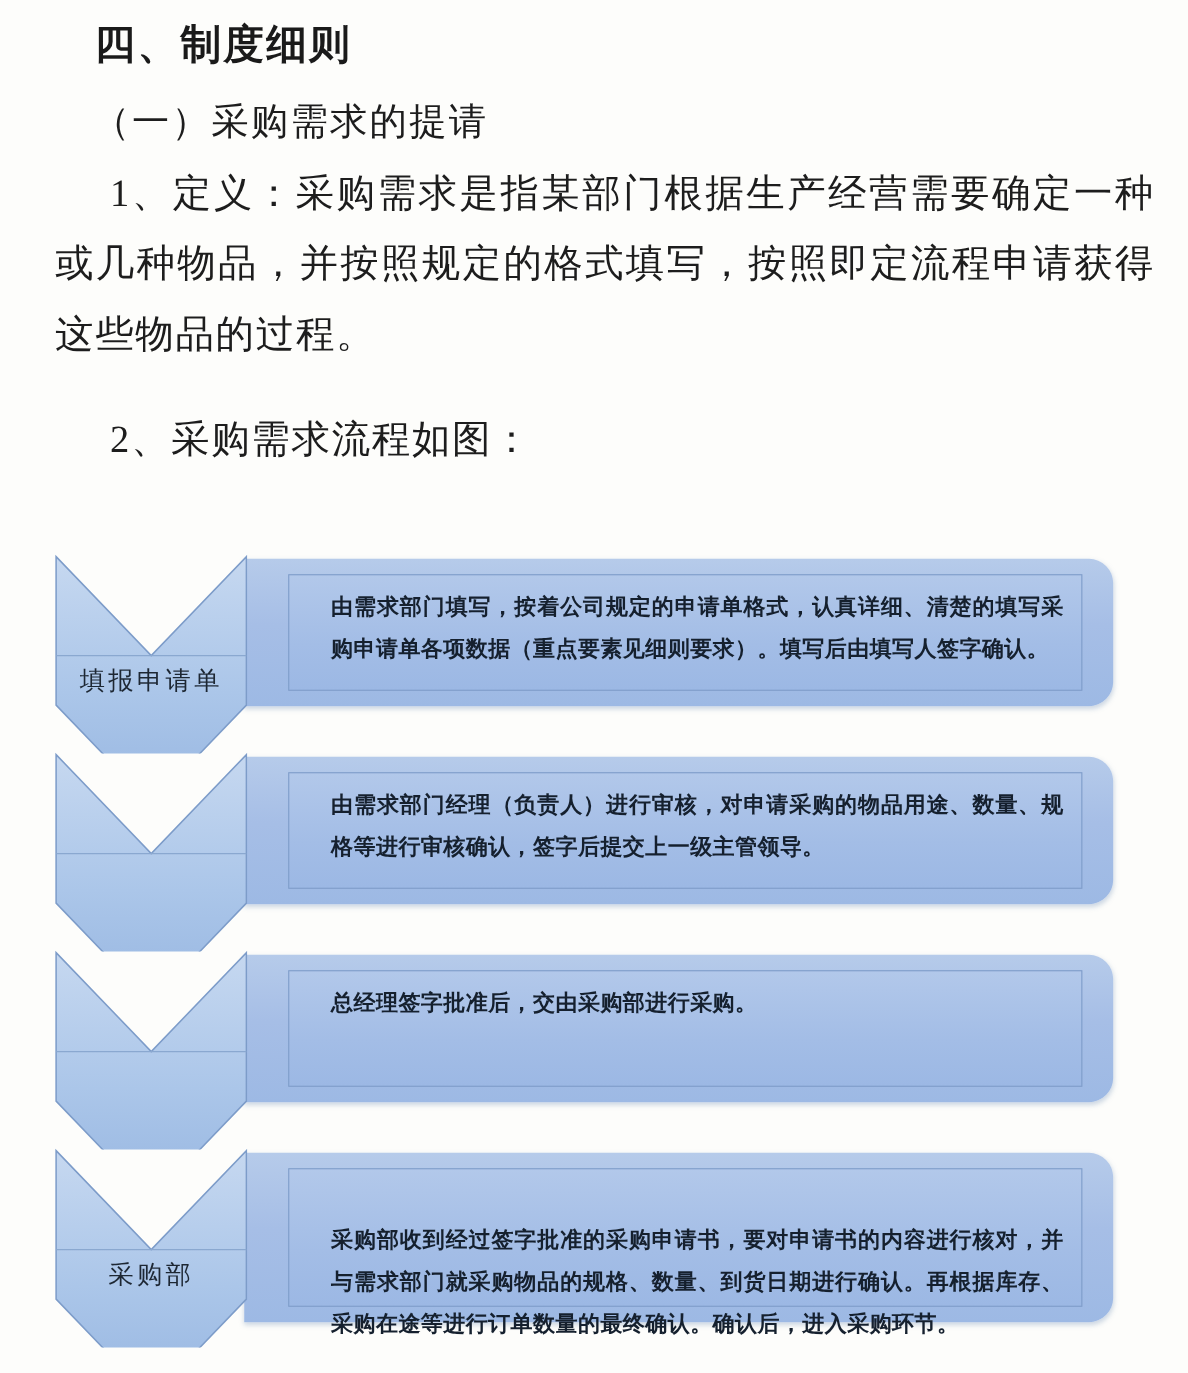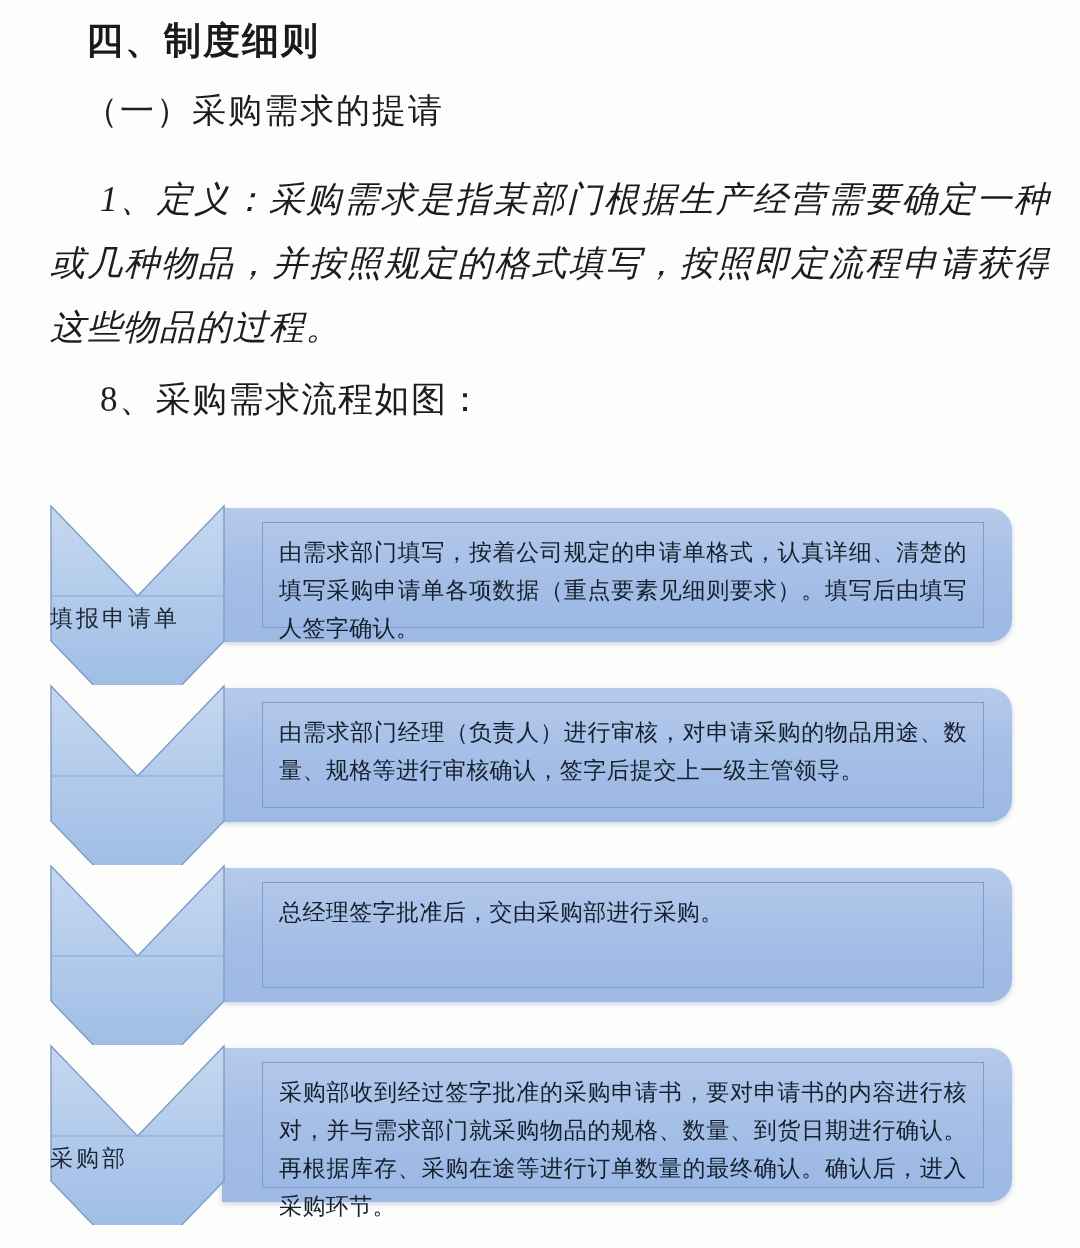--- a/index.html
+++ b/index.html
@@ -47,21 +47,21 @@
     left: 50px;
     width: 1000px;
     font-family: "Liberation Serif", "DejaVu Serif", serif;
     font-size: 35px;
     line-height: 64px;
     letter-spacing: 1.5px;
     color: #1d1d1d;
     text-align: justify;
     text-justify: inter-ideograph;
   }
-  .para.p1 { top: 168px; text-indent: 50px; font-style: italic; }
+  .para.p1 { top: 144px; text-indent: 50px; }
   .para.p2 { top: 368px; text-indent: 50px; }
 
   
   .flow {
     position: absolute;
     left: 0;
     top: 470px;
     width: 1080px;
     height: 780px;
   }
@@ -91,21 +91,21 @@
     height: 185px;
     display: block;
   }
   .chevron-label {
     position: absolute;
     left: 0;
     top: 96px;
     width: 175px;
     height: 45px;
     line-height: 45px;
-    text-align: left;
+    text-align: center;
     font-family: "Liberation Sans", "DejaVu Sans", sans-serif;
     font-size: 23px;
     letter-spacing: 3px;
     color: #1d2733;
     z-index: 4;
     white-space: nowrap;
   }
 
   
   .panel {
@@ -127,42 +127,43 @@
     left: 40px;
     top: 14px;
     right: 28px;
     bottom: 14px;
     border: 1px solid #7d9cc9;
     background: linear-gradient(to bottom, #b2c8ea 0%, #a3bde6 60%, #9cb8e4 100%);
     box-sizing: border-box;
   }
   .panel-text {
     position: absolute;
-    left: 16px;
+    left: 38px;
     right: 16px;
     top: 10px;
     font-family: "Liberation Sans", "DejaVu Sans", sans-serif;
-    font-size: 23px;
+    font-size: 20px;
     line-height: 38px;
     letter-spacing: 0.4px;
     color: #15202e;
     text-align: justify;
     text-justify: inter-ideograph;
+    font-weight: bold;
   }
   .panel.tall { height: 154px; }
-  .panel.tall .panel-text { line-height: 38px; }
+  .panel.tall .panel-text { line-height: 38px; margin-top: 36px; }
 </style>
 </head>
 <body>
 
 <div class="doc">
   <div class="heading-main">四、制度细则</div>
   <div class="heading-sub">（一）采购需求的提请</div>
   <div class="para p1">1、定义：采购需求是指某部门根据生产经营需要确定一种或几种物品，并按照规定的格式填写，按照即定流程申请获得这些物品的过程。</div>
-  <div class="para p2">8、采购需求流程如图：</div>
+  <div class="para p2">2、采购需求流程如图：</div>
 </div>
 
 <div class="flow">
 
   <div class="flow-row r0">
     <div class="chevron">
       <svg viewBox="0 0 175 185" preserveAspectRatio="none">
         <defs>
           <linearGradient id="gch0" x1="0" y1="0" x2="0" y2="1">
             <stop offset="0%" stop-color="#c6d8f0"></stop>

